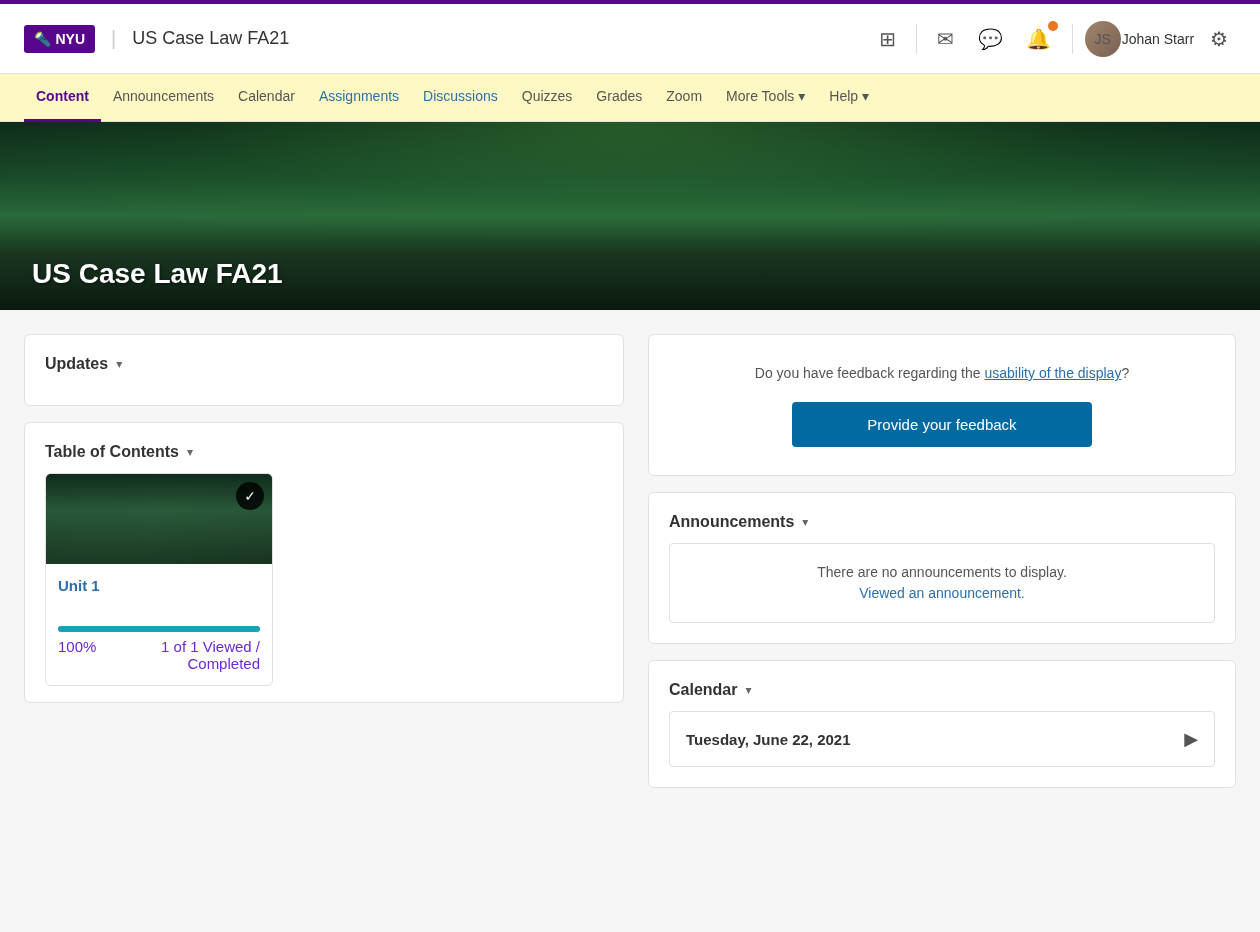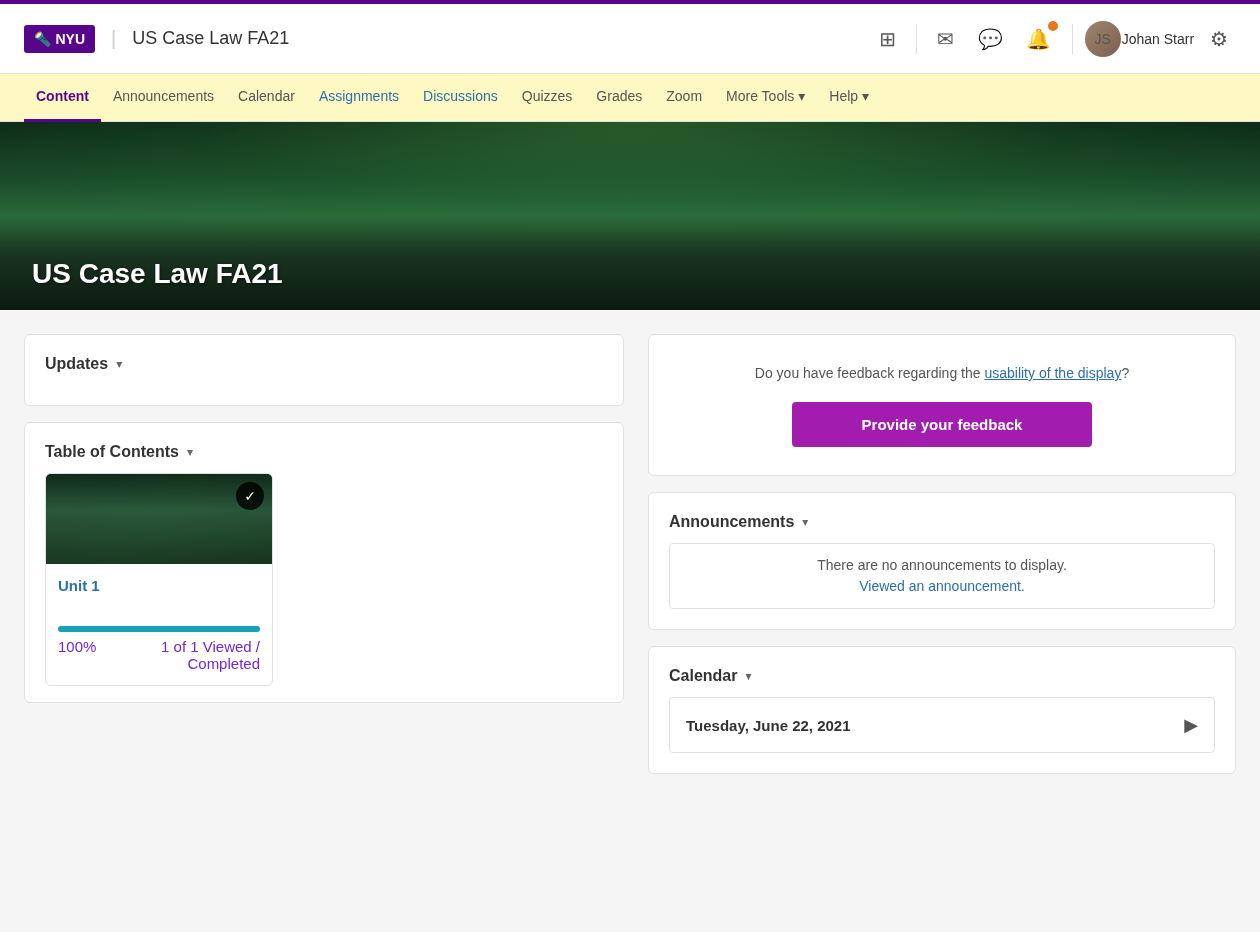--- a/index.html
+++ b/index.html
@@ -296,37 +296,36 @@
       padding: 28px 24px;
     }
     .feedback-question {
       font-size: 14px;
       color: #555;
       margin-bottom: 18px;
       line-height: 1.5;
     }
     .feedback-link { color: #2c6fad; }
     .feedback-btn {
-      background: #a21caf;
+      background: #0369a1;
       color: #fff;
       border: none;
       border-radius: 4px;
       padding: 14px 32px;
       font-size: 15px;
       cursor: pointer;
       width: 100%;
       max-width: 300px;
-      font-weight: bold;
     }
 
     
     .announcements-box {
       border: 1px solid #e0e0e0;
       border-radius: 4px;
-      padding: 13px;
+      padding: 20px;
       text-align: center;
     }
     .announcements-text {
       font-size: 14px;
       color: #555;
       margin-bottom: 4px;
     }
     .announcements-link {
       font-size: 14px;
       color: #2c6fad;

